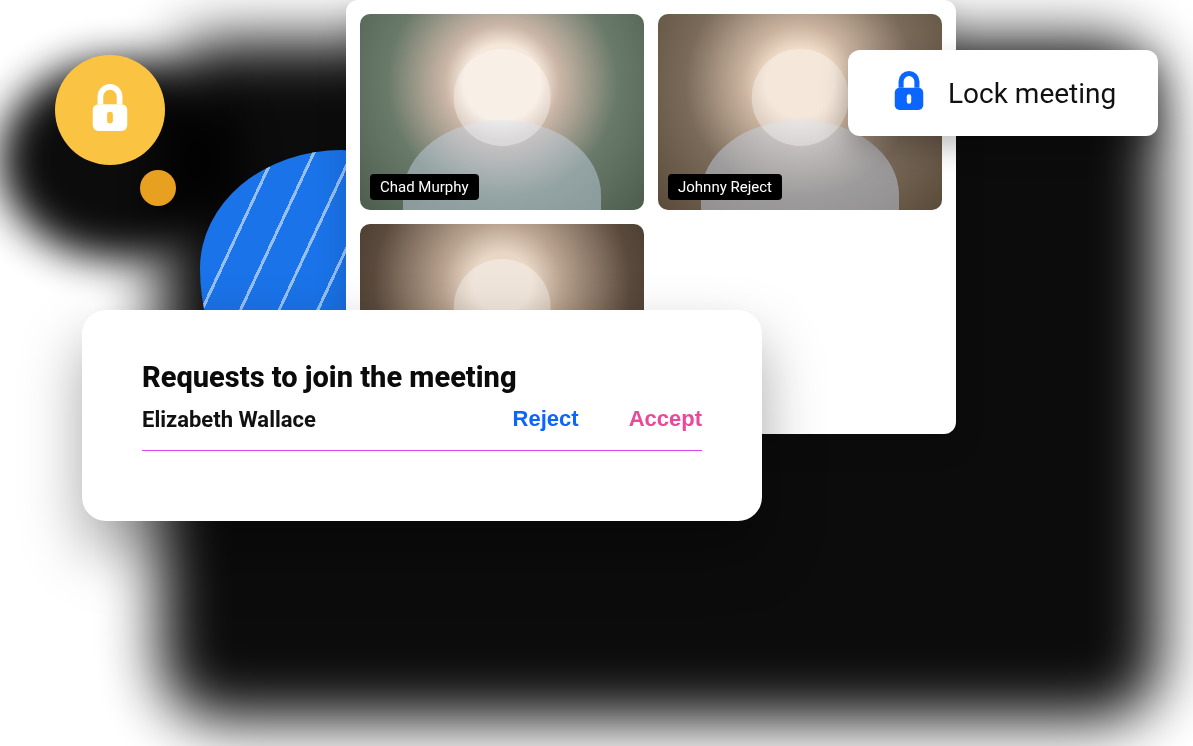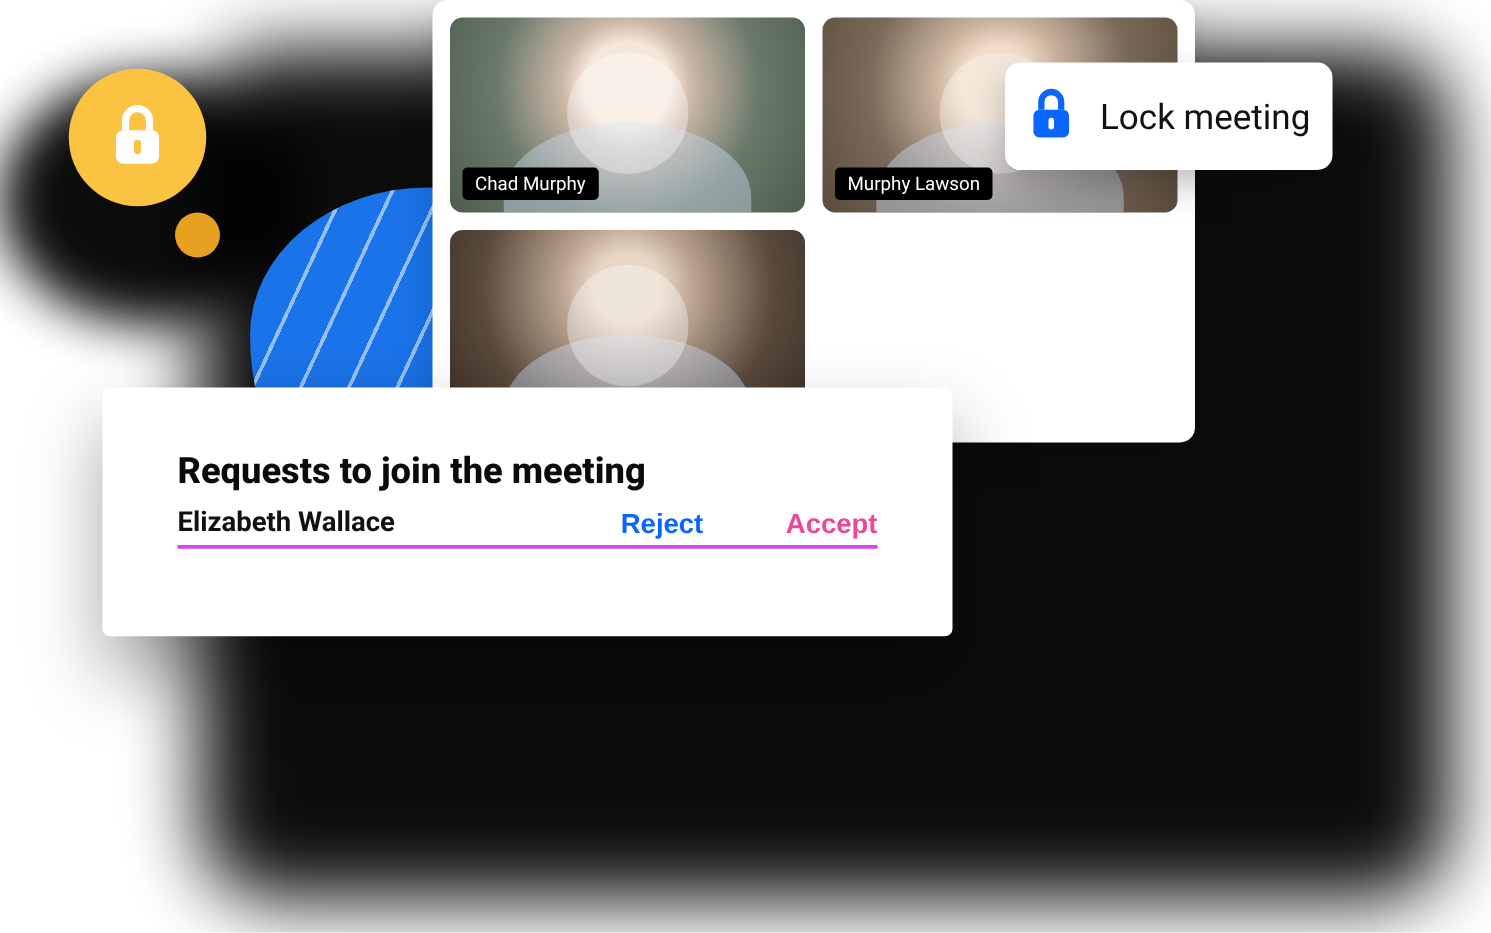--- a/index.html
+++ b/index.html
@@ -84,21 +84,21 @@
       box-shadow: 0 10px 30px rgba(0,0,0,0.15);
       z-index: 6;
     }
     .tile-grid {
       display: grid;
       grid-template-columns: 1fr 1fr;
       gap: 14px;
     }
     .tile {
       position: relative;
-      height: 156px;
+      height: 196px;
       border-radius: 10px;
       overflow: hidden;
       background: linear-gradient(135deg,#8a8a8a,#bfbfbf);
     }
     .name-pill {
       position: absolute;
       left: 10px; bottom: 10px;
       background: #000;
       color: #fff;
       font-size: 15px;
@@ -125,72 +125,72 @@
     }
     .person .body {
       width:70%; height:46%;
       border-radius: 60% 60% 0 0 / 100% 100% 0 0;
       background: rgba(200,215,235,0.45);
     }
 
     
     .lock-callout {
       position: absolute;
-      top: 50px; left: 804px;
+      top: 50px; left: 848px;
       background: #fff;
       border-radius: 12px;
       box-shadow: 0 12px 28px rgba(0,0,0,0.25);
-      padding: 18px 18px;
+      padding: 18px 42px;
       display: flex; align-items: center; gap: 20px;
       z-index: 10;
     }
     .lock-callout svg { width: 38px; height: 46px; }
     .lock-callout .label {
       font-size: 28px;
       color: #111;
       white-space: nowrap;
     }
 
     
     .join-modal {
       position: absolute;
       top: 310px; left: 82px;
       width: 680px;
       background: #fff;
-      border-radius: 6px;
+      border-radius: 24px;
       box-shadow: 0 30px 60px rgba(0,0,0,0.35);
       padding: 50px 60px 70px 60px;
       z-index: 12;
     }
     .join-modal h2 {
       font-size: 29px;
       font-weight: 800;
       color: #0b0b0b;
       margin-bottom: 12px;
     }
     .join-modal .subtitle {
       font-size: 21px;
       color: #3a3a3a;
       margin-bottom: 52px;
     }
     .request-row {
       display: flex;
-      align-items: flex-start;
+      align-items: center;
       justify-content: space-between;
-      border-bottom: 3px solid #d946ef;
-      padding-bottom: 4px;
+      border-bottom: 1px solid #d946ef;
+      padding-bottom: 18px;
     }
     .request-row .name {
       font-size: 22px;
       font-weight: 700;
       color: #111;
     }
     .row-actions {
       display: flex;
-      gap: 66px;
+      gap: 50px;
     }
     .row-actions button {
       background: none;
       border: none;
       font-size: 22px;
       font-weight: 700;
       cursor: pointer;
     }
     .btn-reject { color: #0b66ff; }
     .btn-accept { color: #ec4899; }
@@ -222,21 +222,21 @@
           <div class="body"></div>
         </div>
       <div class="name-pill">Chad Murphy</div>
     </div>
 
     <div class="tile t2">
       <div class="person">
           <div class="head"></div>
           <div class="body"></div>
         </div>
-      <div class="name-pill">Murphy Lawson</div>
+      <div class="name-pill">Johnny Reject</div>
     </div>
 
     <div class="tile t3">
       <div class="person">
           <div class="head"></div>
           <div class="body"></div>
         </div>
     </div>
 
 

